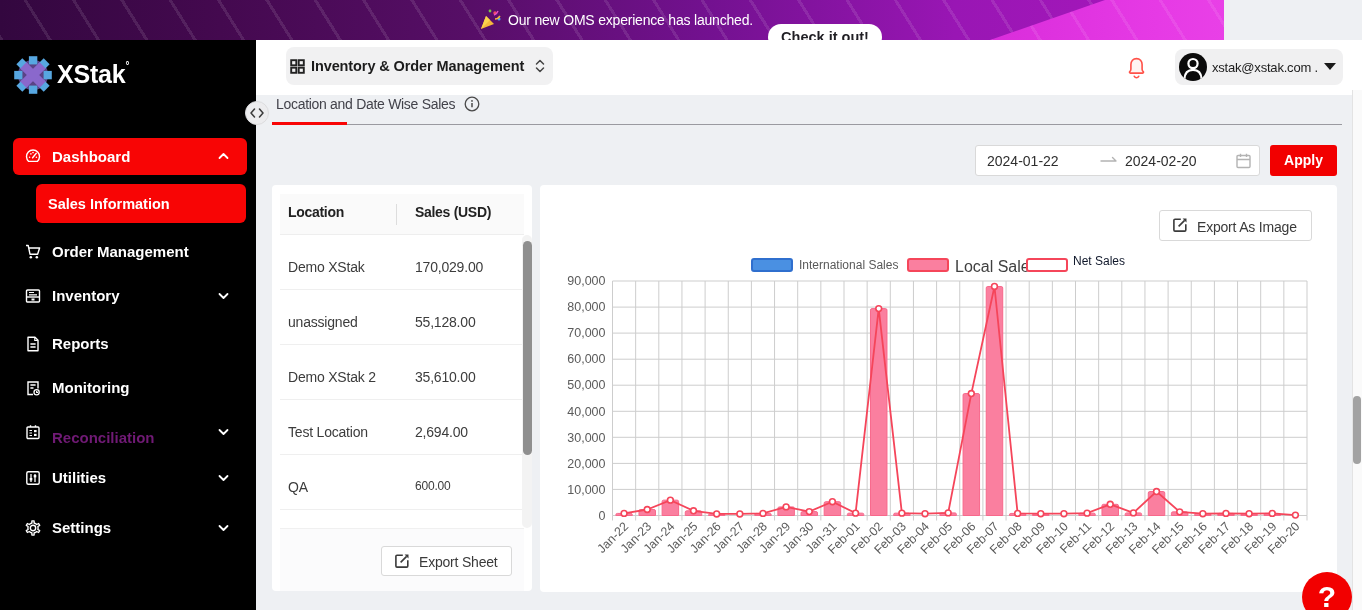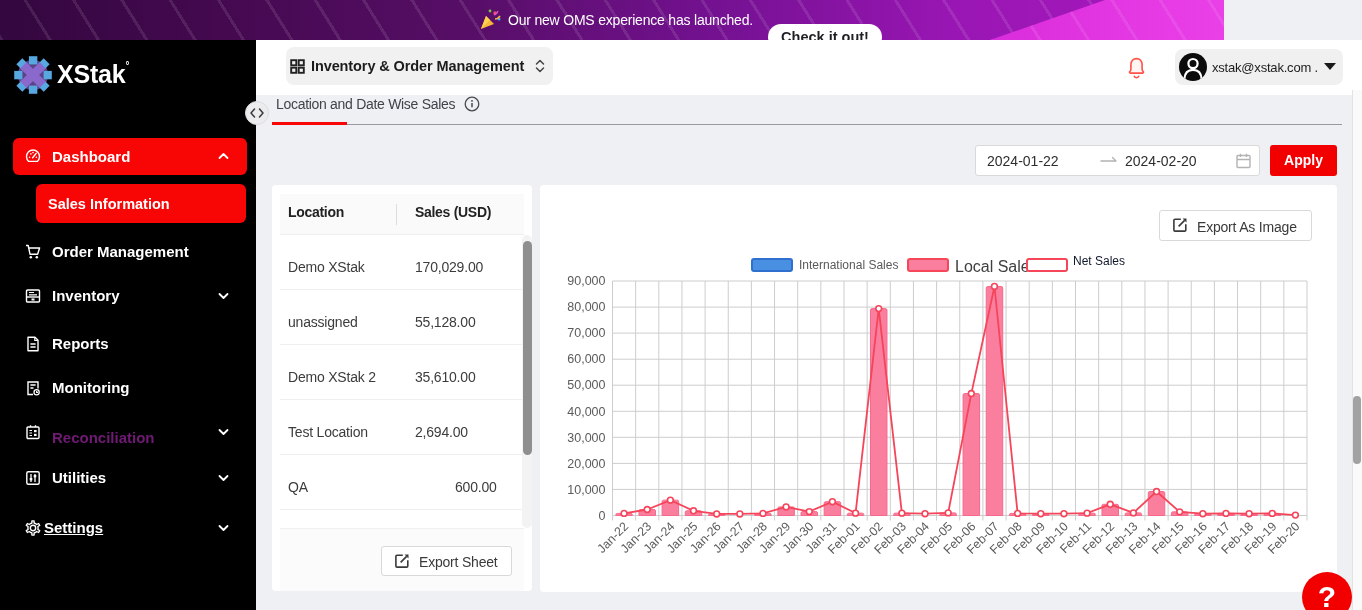--- a/index.html
+++ b/index.html
@@ -110,21 +110,21 @@
     <rect x="8.7" y="5" width="2.6" height="2.4" fill="#fff"></rect>
   </svg>
 <div class="abs" style="left:52px;top:469px;font-size:15px;font-weight:bold;color:#fff;">Utilities</div>
 <svg class="abs" style="left:218px;top:474px;" width="11" height="8" viewBox="0 0 11 8">
     <path d="M1.5 2 L5.5 6 L9.5 2" stroke="#fff" stroke-width="1.8" fill="none" stroke-linecap="round" stroke-linejoin="round"></path>
   </svg>
 <svg class="abs" style="left:25px;top:520px;" width="16" height="16" viewBox="0 0 16 16">
     <path d="M6.9 3.0 L6.9 0.9 L9.1 0.9 L9.1 3.0 L10.6 3.6 L11.7 4.5 L11.7 4.5 L13.6 3.5 L14.7 5.4 L12.9 6.5 L13.1 8.0 L12.9 9.5 L12.9 9.5 L14.7 10.6 L13.6 12.5 L11.7 11.5 L10.6 12.4 L9.1 13.0 L9.1 13.0 L9.1 15.1 L6.9 15.1 L6.9 13.0 L5.5 12.4 L4.3 11.5 L4.3 11.5 L2.4 12.5 L1.3 10.6 L3.1 9.5 L2.9 8.0 L3.1 6.5 L3.1 6.5 L1.3 5.4 L2.4 3.5 L4.3 4.5 L5.4 3.6 L6.9 3.0 Z" fill="none" stroke="#fff" stroke-width="1.4" stroke-linejoin="round"></path>
     <circle cx="8" cy="8" r="2.7" fill="none" stroke="#fff" stroke-width="1.4"></circle>
   </svg>
-<div class="abs" style="left:44px;top:519px;font-size:15px;font-weight:bold;color:#fff;text-decoration:underline;">Settings</div>
+<div class="abs" style="left:52px;top:519px;font-size:15px;font-weight:bold;color:#fff;">Settings</div>
 <svg class="abs" style="left:218px;top:524px;" width="11" height="8" viewBox="0 0 11 8">
     <path d="M1.5 2 L5.5 6 L9.5 2" stroke="#fff" stroke-width="1.8" fill="none" stroke-linecap="round" stroke-linejoin="round"></path>
   </svg>
 <div class="abs" style="left:256px;top:40px;width:1106px;height:55px;background:#fff;"></div>
 <div class="abs" style="left:286px;top:47px;width:267px;height:38px;background:#f1f1f2;border-radius:8px;"></div>
 <svg class="abs" style="left:290px;top:59px;" width="15" height="15" viewBox="0 0 15 15">
   <g fill="none" stroke="#222" stroke-width="1.9">
     <rect x="1.2" y="1.2" width="5.1" height="5.1"></rect>
       <rect x="8.7" y="1.2" width="5.1" height="5.1"></rect>
     <rect x="1.2" y="8.7" width="5.1" height="5.1"></rect>
@@ -194,21 +194,21 @@
 <div class="abs" style="left:288px;top:314px;font-size:14px;letter-spacing:-0.2px;color:#3c3c3c;">unassigned</div>
 <div class="abs" style="left:415px;top:314px;font-size:14px;letter-spacing:-0.2px;color:#3c3c3c;">55,128.00</div>
 <div class="abs" style="left:280px;top:345px;width:244px;height:55px;border-bottom:1px solid #efefef;"></div>
 <div class="abs" style="left:288px;top:369px;font-size:14px;letter-spacing:-0.2px;color:#3c3c3c;">Demo XStak 2</div>
 <div class="abs" style="left:415px;top:369px;font-size:14px;letter-spacing:-0.2px;color:#3c3c3c;">35,610.00</div>
 <div class="abs" style="left:280px;top:400px;width:244px;height:55px;border-bottom:1px solid #efefef;"></div>
 <div class="abs" style="left:288px;top:424px;font-size:14px;letter-spacing:-0.2px;color:#3c3c3c;">Test Location</div>
 <div class="abs" style="left:415px;top:424px;font-size:14px;letter-spacing:-0.2px;color:#3c3c3c;">2,694.00</div>
 <div class="abs" style="left:280px;top:455px;width:244px;height:55px;border-bottom:1px solid #efefef;"></div>
 <div class="abs" style="left:288px;top:479px;font-size:14px;letter-spacing:-0.2px;color:#3c3c3c;text-align:right;">QA</div>
-<div class="abs" style="left:415px;top:479px;font-size:14px;letter-spacing:-0.2px;color:#3c3c3c;margin-left:40px;">600.00</div>
+<div class="abs" style="left:415px;top:479px;font-size:12px;letter-spacing:-0.2px;color:#3c3c3c;">600.00</div>
 <div class="abs" style="left:280px;top:528px;width:244px;height:63px;background:#fbfbfc;border-top:1px solid #f0f0f0;"></div>
 <div class="abs" style="left:522px;top:235px;width:10px;height:293px;background:#f3f3f3;border-radius:5px;"></div>
 <div class="abs" style="left:522.5px;top:241px;width:9px;height:214px;background:#8f8f8f;border-radius:4.5px;"></div>
 <div class="abs" style="left:381px;top:546px;width:131px;height:30px;background:#fff;border:1px solid #d9d9d9;border-radius:3px;"></div>
 <svg class="abs" style="left:394px;top:553px;" width="16" height="16" viewBox="0 0 16 16">
     <path d="M8.8 2.2 H3 Q1.9 2.2 1.9 3.3 V13 Q1.9 14.1 3 14.1 H12.7 Q13.8 14.1 13.8 13 V7.2" fill="none" stroke="#3a3a3a" stroke-width="1.6"></path>
     <path d="M6.6 9.4 L12.6 3.4" stroke="#3a3a3a" stroke-width="1.6" fill="none"></path>
     <path d="M10.6 1.5 L14.5 1.5 L14.5 5.4 Z" fill="#3a3a3a"></path>
   </svg>
 <div class="abs" style="left:419px;top:554px;font-size:14px;letter-spacing:-0.2px;color:#3a3a3a;">Export Sheet</div>

